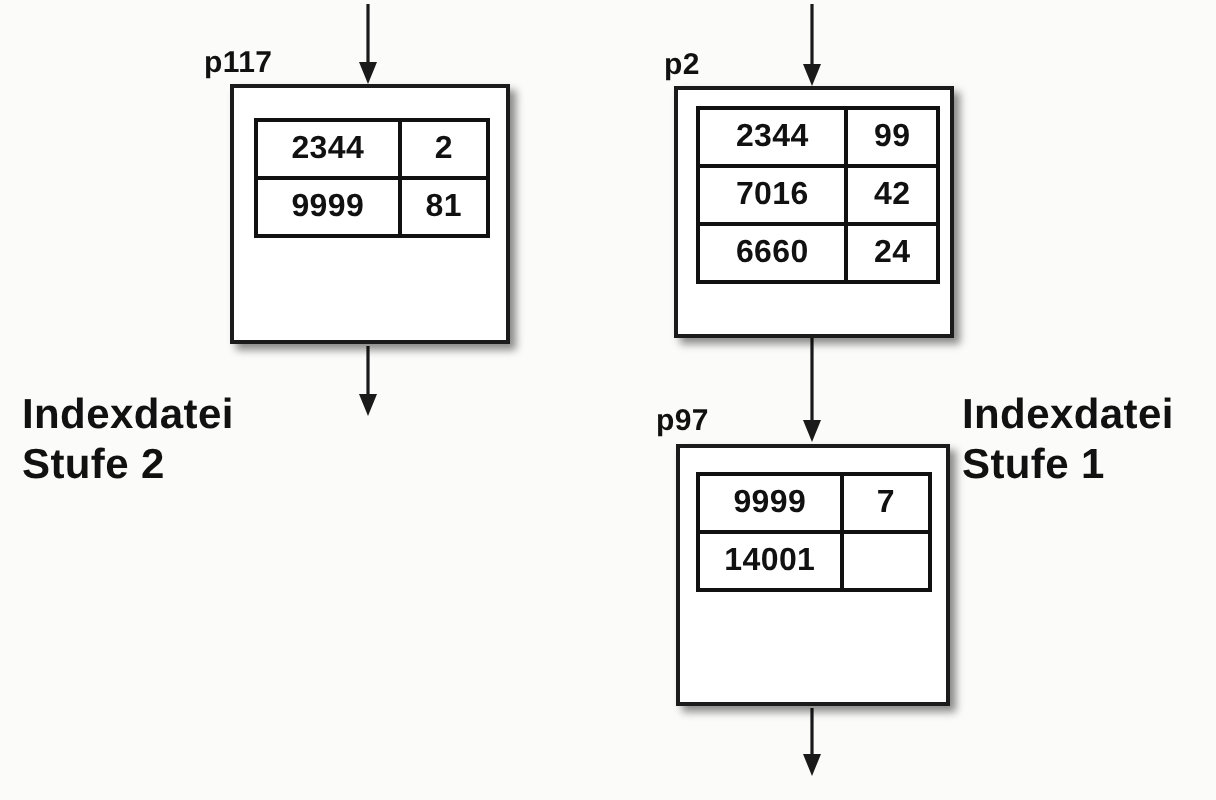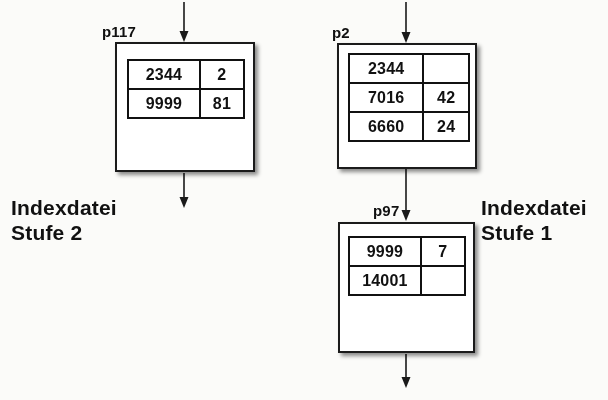--- a/index.html
+++ b/index.html
@@ -124,33 +124,34 @@
         <div class="kv-cell val">81</div>
       </div>
     </div>
   </div>
 
   <div class="node-label" style="left:332px; top:24px;text-align:right;">p2</div>
   <div class="node-box" style="left:337px; top:43px; width:140px; height:126px;">
     <div class="kv-table" style="left:9px; top:8px; width:122px;">
       <div class="kv-row">
         <div class="kv-cell key">2344</div>
+        <div class="kv-cell val">99</div>
       </div>
       <div class="kv-row">
         <div class="kv-cell key">7016</div>
         <div class="kv-cell val">42</div>
       </div>
       <div class="kv-row">
         <div class="kv-cell key">6660</div>
         <div class="kv-cell val">24</div>
       </div>
     </div>
   </div>
 
-  <div class="node-label" style="left:328px; top:202px;margin-left:45px;">p97</div>
+  <div class="node-label" style="left:328px; top:202px;">p97</div>
   <div class="node-box" style="left:338px; top:222px; width:137px; height:131px;">
     <div class="kv-table" style="left:8px; top:12px; width:118px;">
       <div class="kv-row">
         <div class="kv-cell key">9999</div>
         <div class="kv-cell val">7</div>
       </div>
       <div class="kv-row">
         <div class="kv-cell key">14001</div>
       </div>
     </div>

